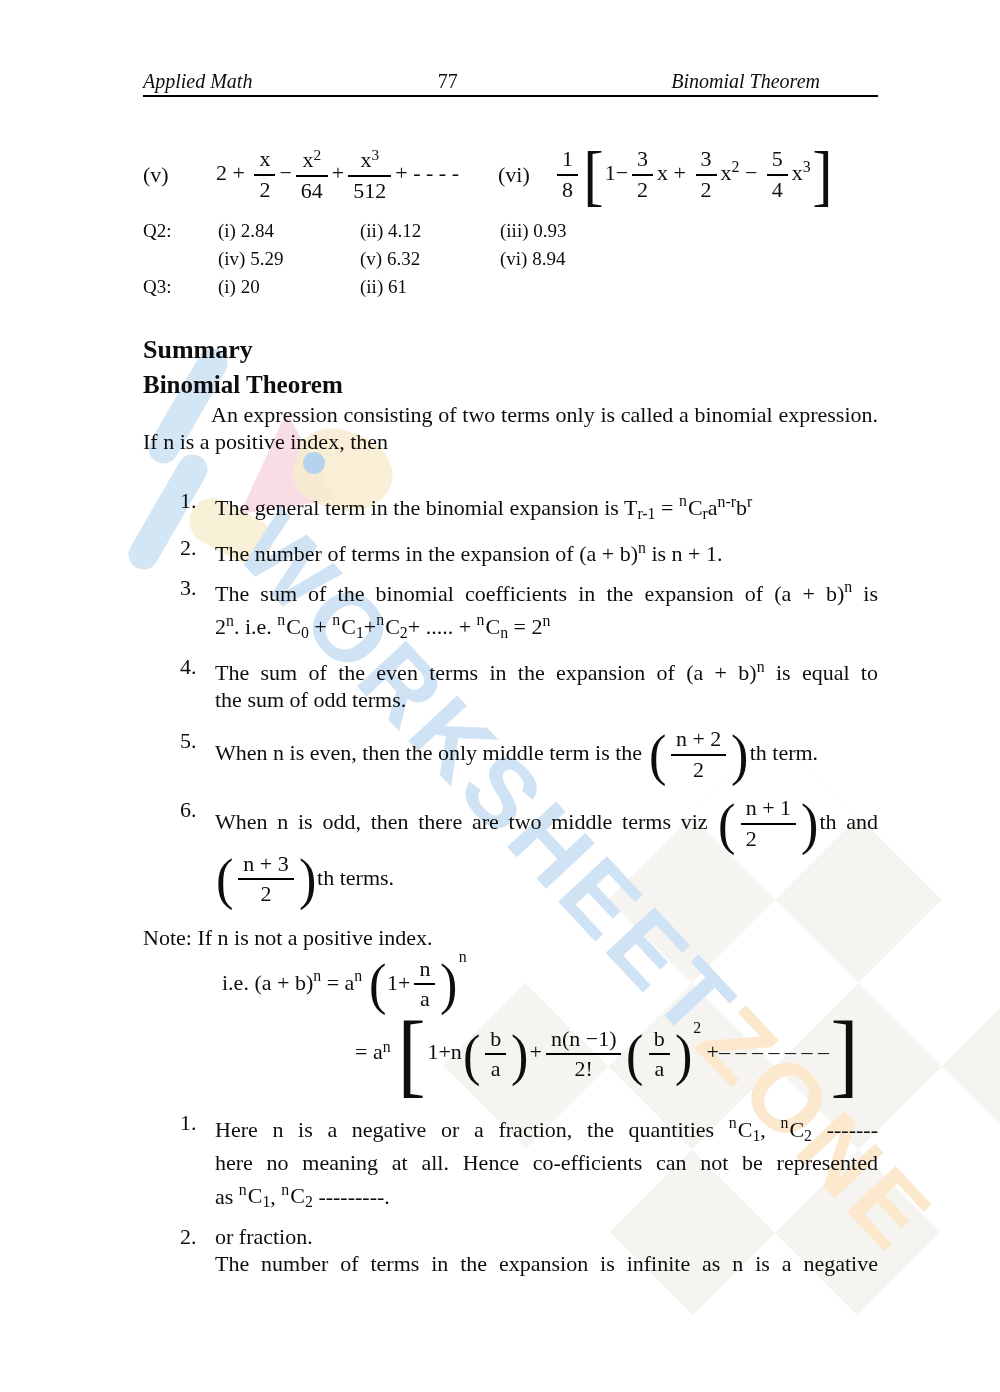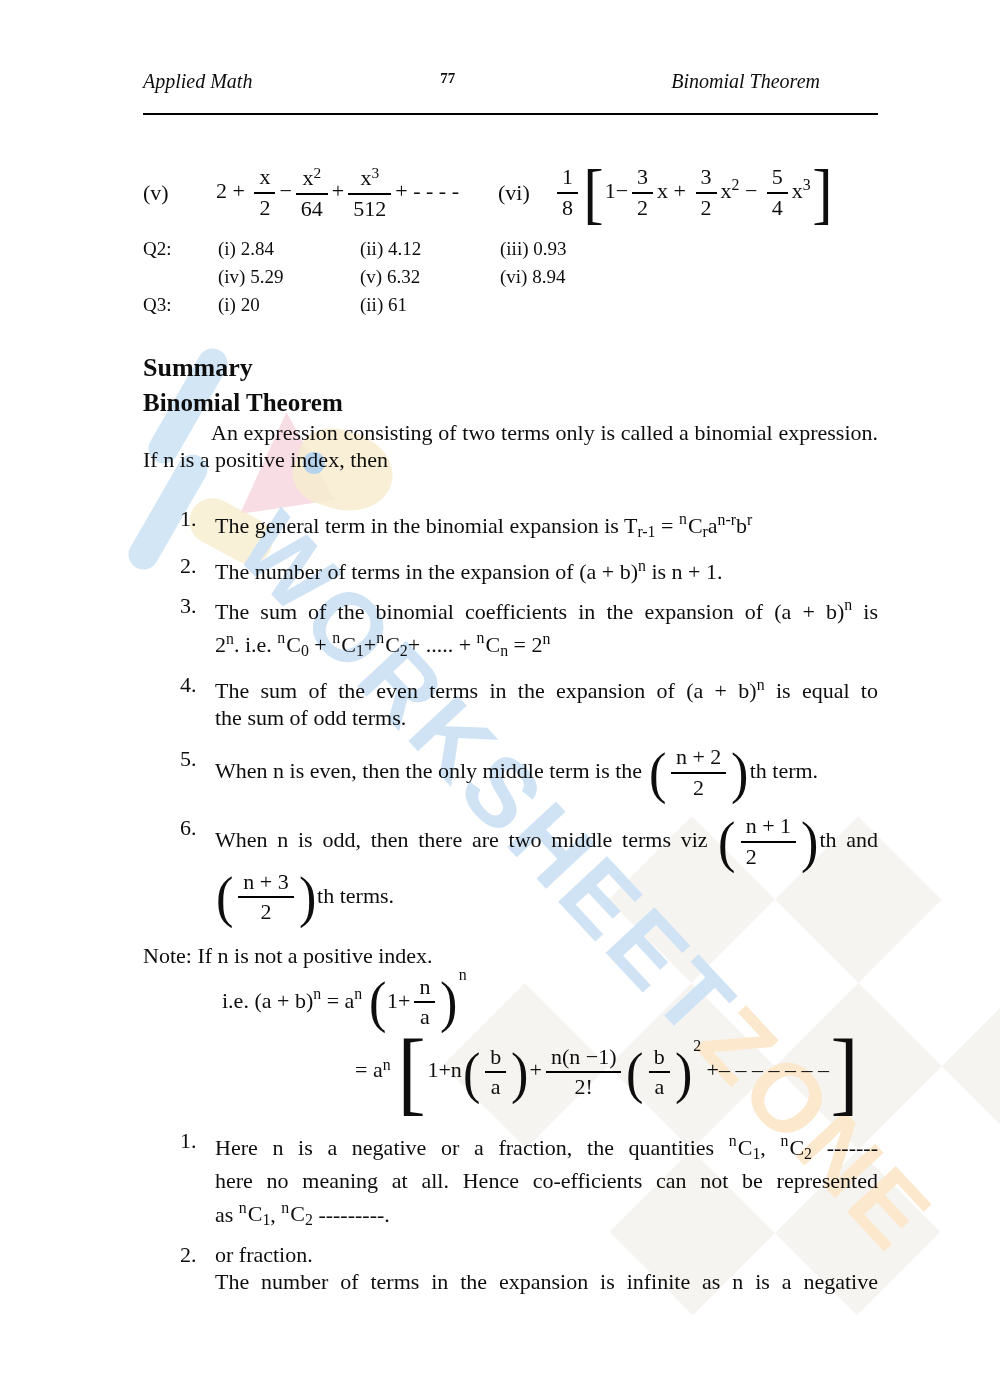--- a/index.html
+++ b/index.html
@@ -29,23 +29,23 @@
     transform:rotate(47deg);transform-origin:0 0;
     font-family:"Liberation Sans", sans-serif;font-weight:700;
     font-size:97px;letter-spacing:5px;white-space:nowrap;line-height:1;
   }
   .wm-blue{color:#cfe3f5;}
   .wm-orange{color:#fbe8cd;}
 
   
   .content{position:relative;z-index:1;padding:70px 122px 0 143px;}
 
-  .hdr{display:flex;align-items:flex-start;border-bottom:2.5px solid #000;padding-bottom:20px;}
+  .hdr{display:flex;align-items:center;border-bottom:2.5px solid #000;padding-bottom:2px;}
   .hdr-left,.hdr-right{font-style:italic;font-size:20px;}
-  .hdr-page{font-weight:bold;font-size:15px;margin-left:auto;margin-right:auto;transform:translateX(-14px);}
+  .hdr-page{font-weight:normal;font-size:20px;margin-left:auto;margin-right:auto;transform:translateX(-14px);}
   .hdr-right{padding-right:58px;}
 
   
   .frow{display:flex;align-items:center;margin-top:36px;height:84px;font-size:22px;}
   .fv-label{width:73px;flex:none;}
   .fv-math{width:282px;flex:none;}
   .fvi-label{width:55px;flex:none;}
 
   
   .agrid{display:grid;grid-template-columns:75px 142px 140px auto;font-size:19px;line-height:28px;margin-top:0;}

